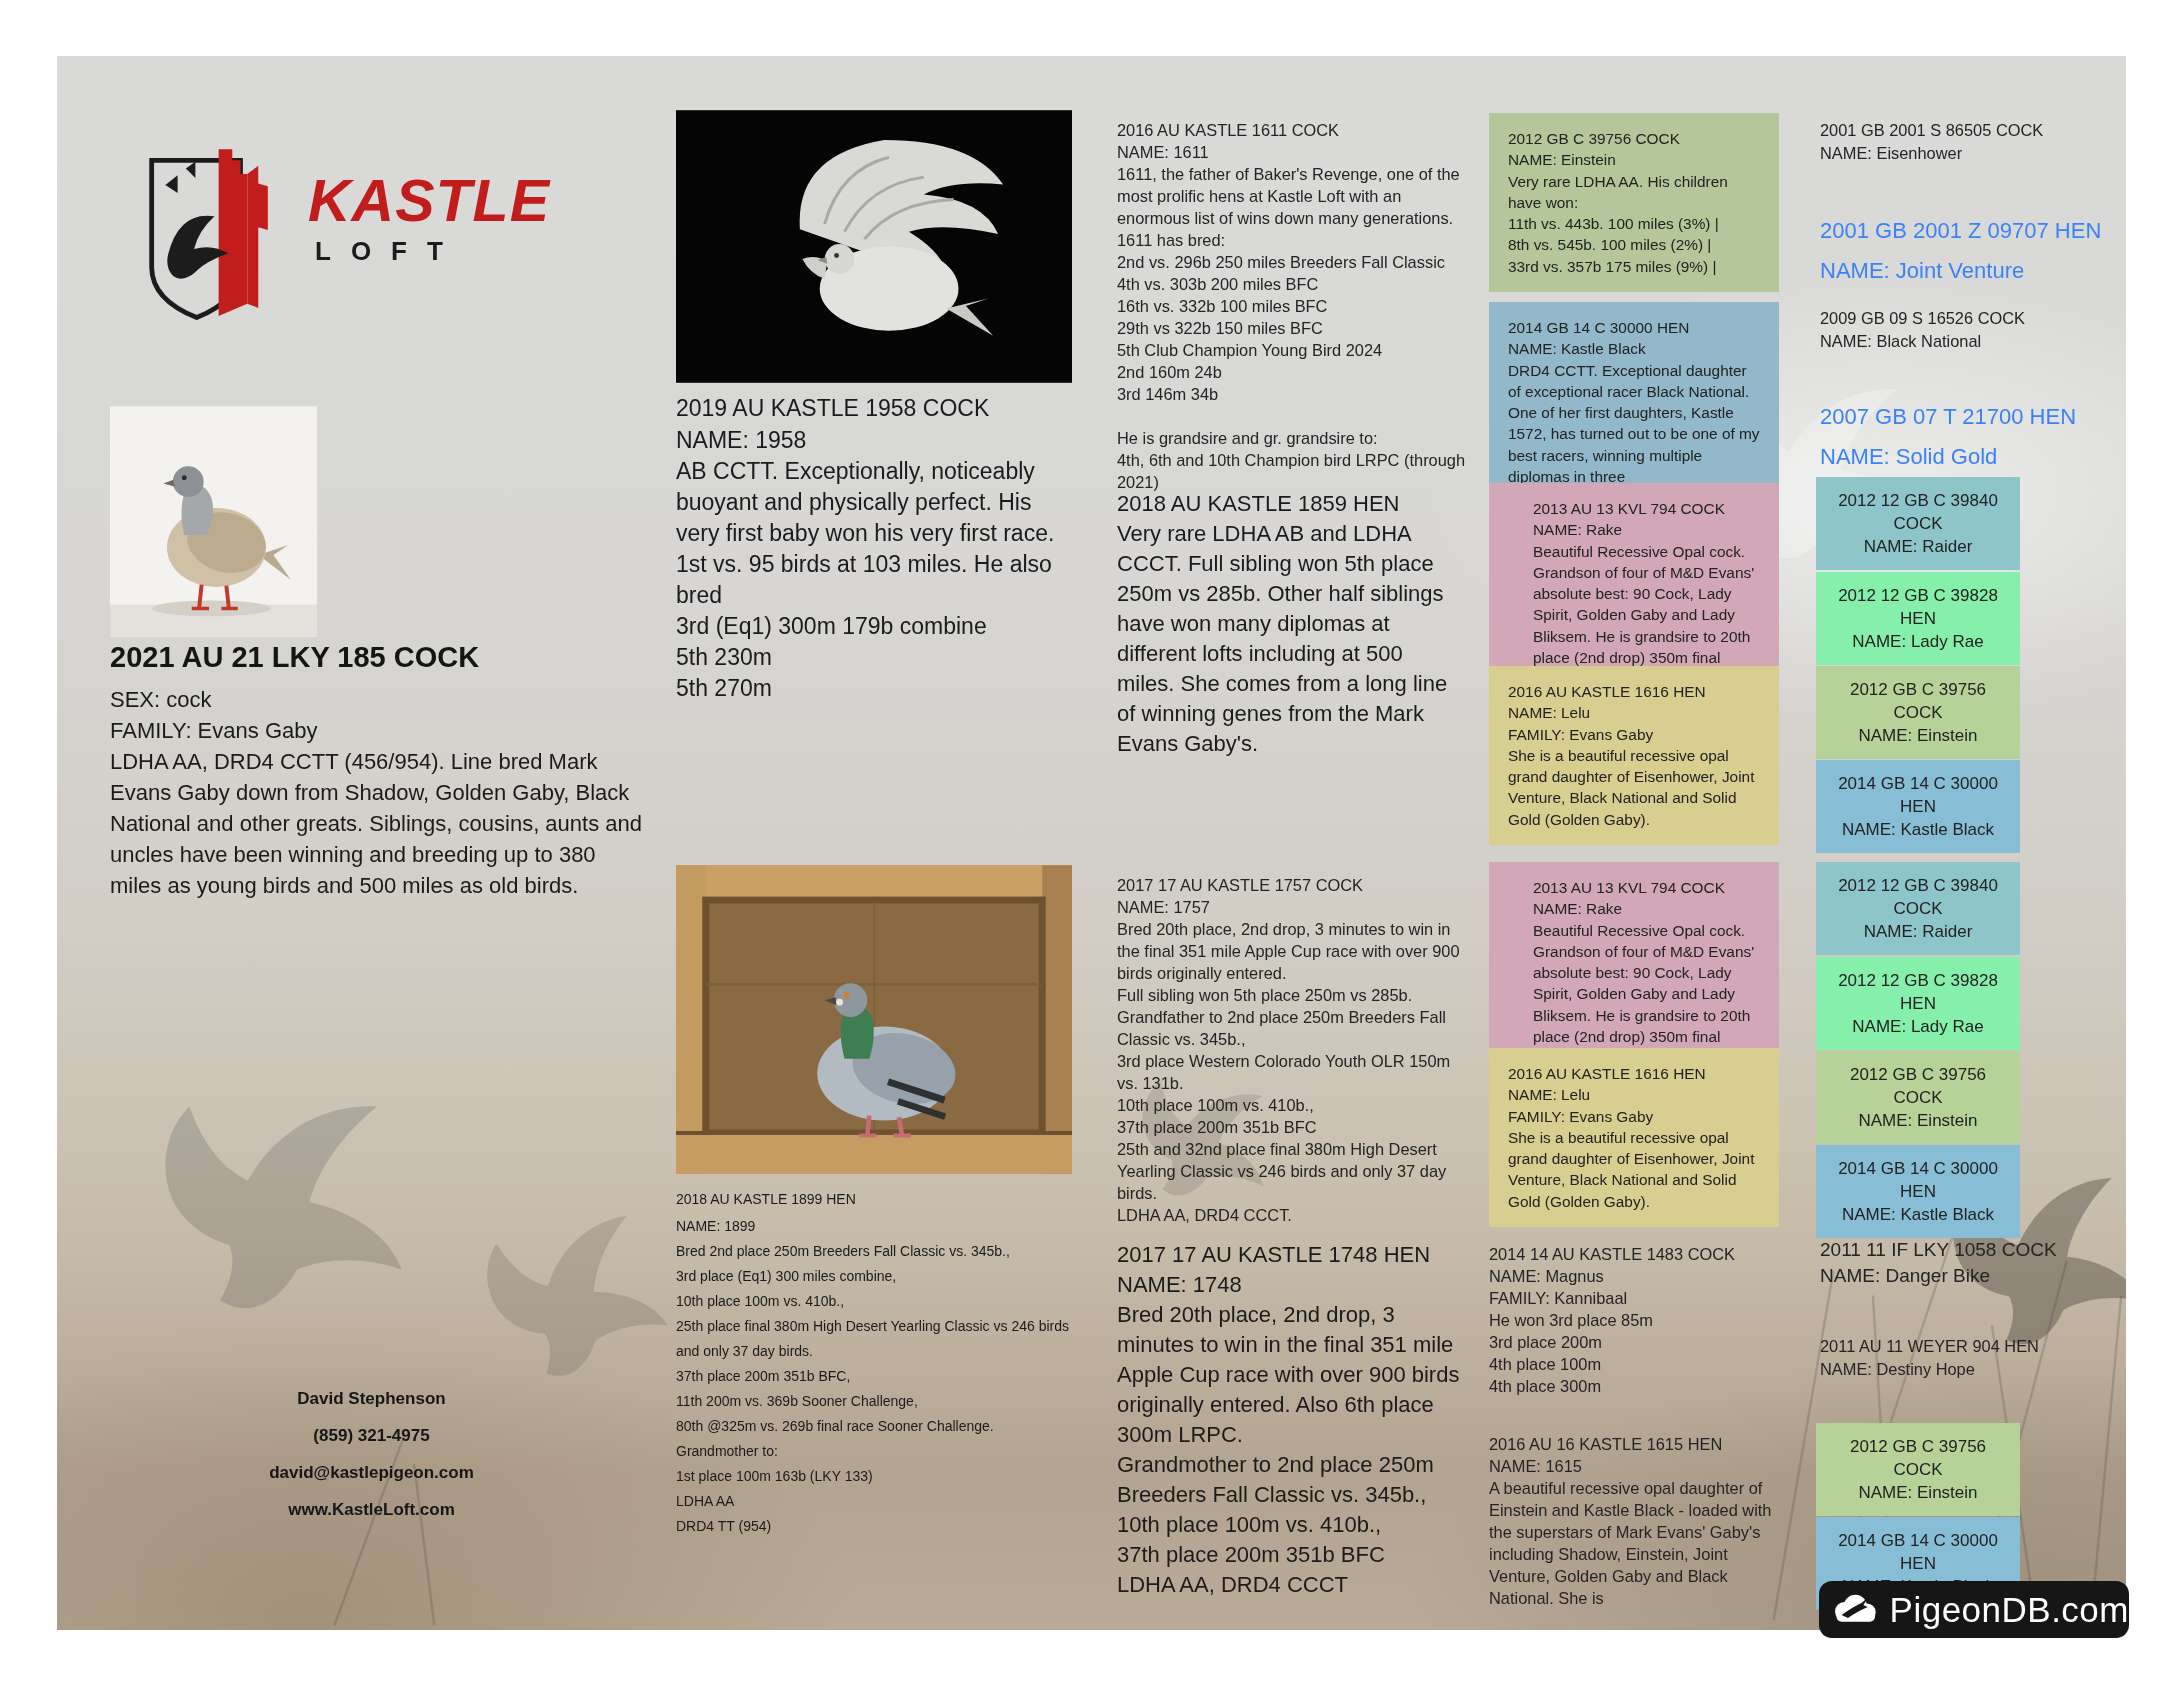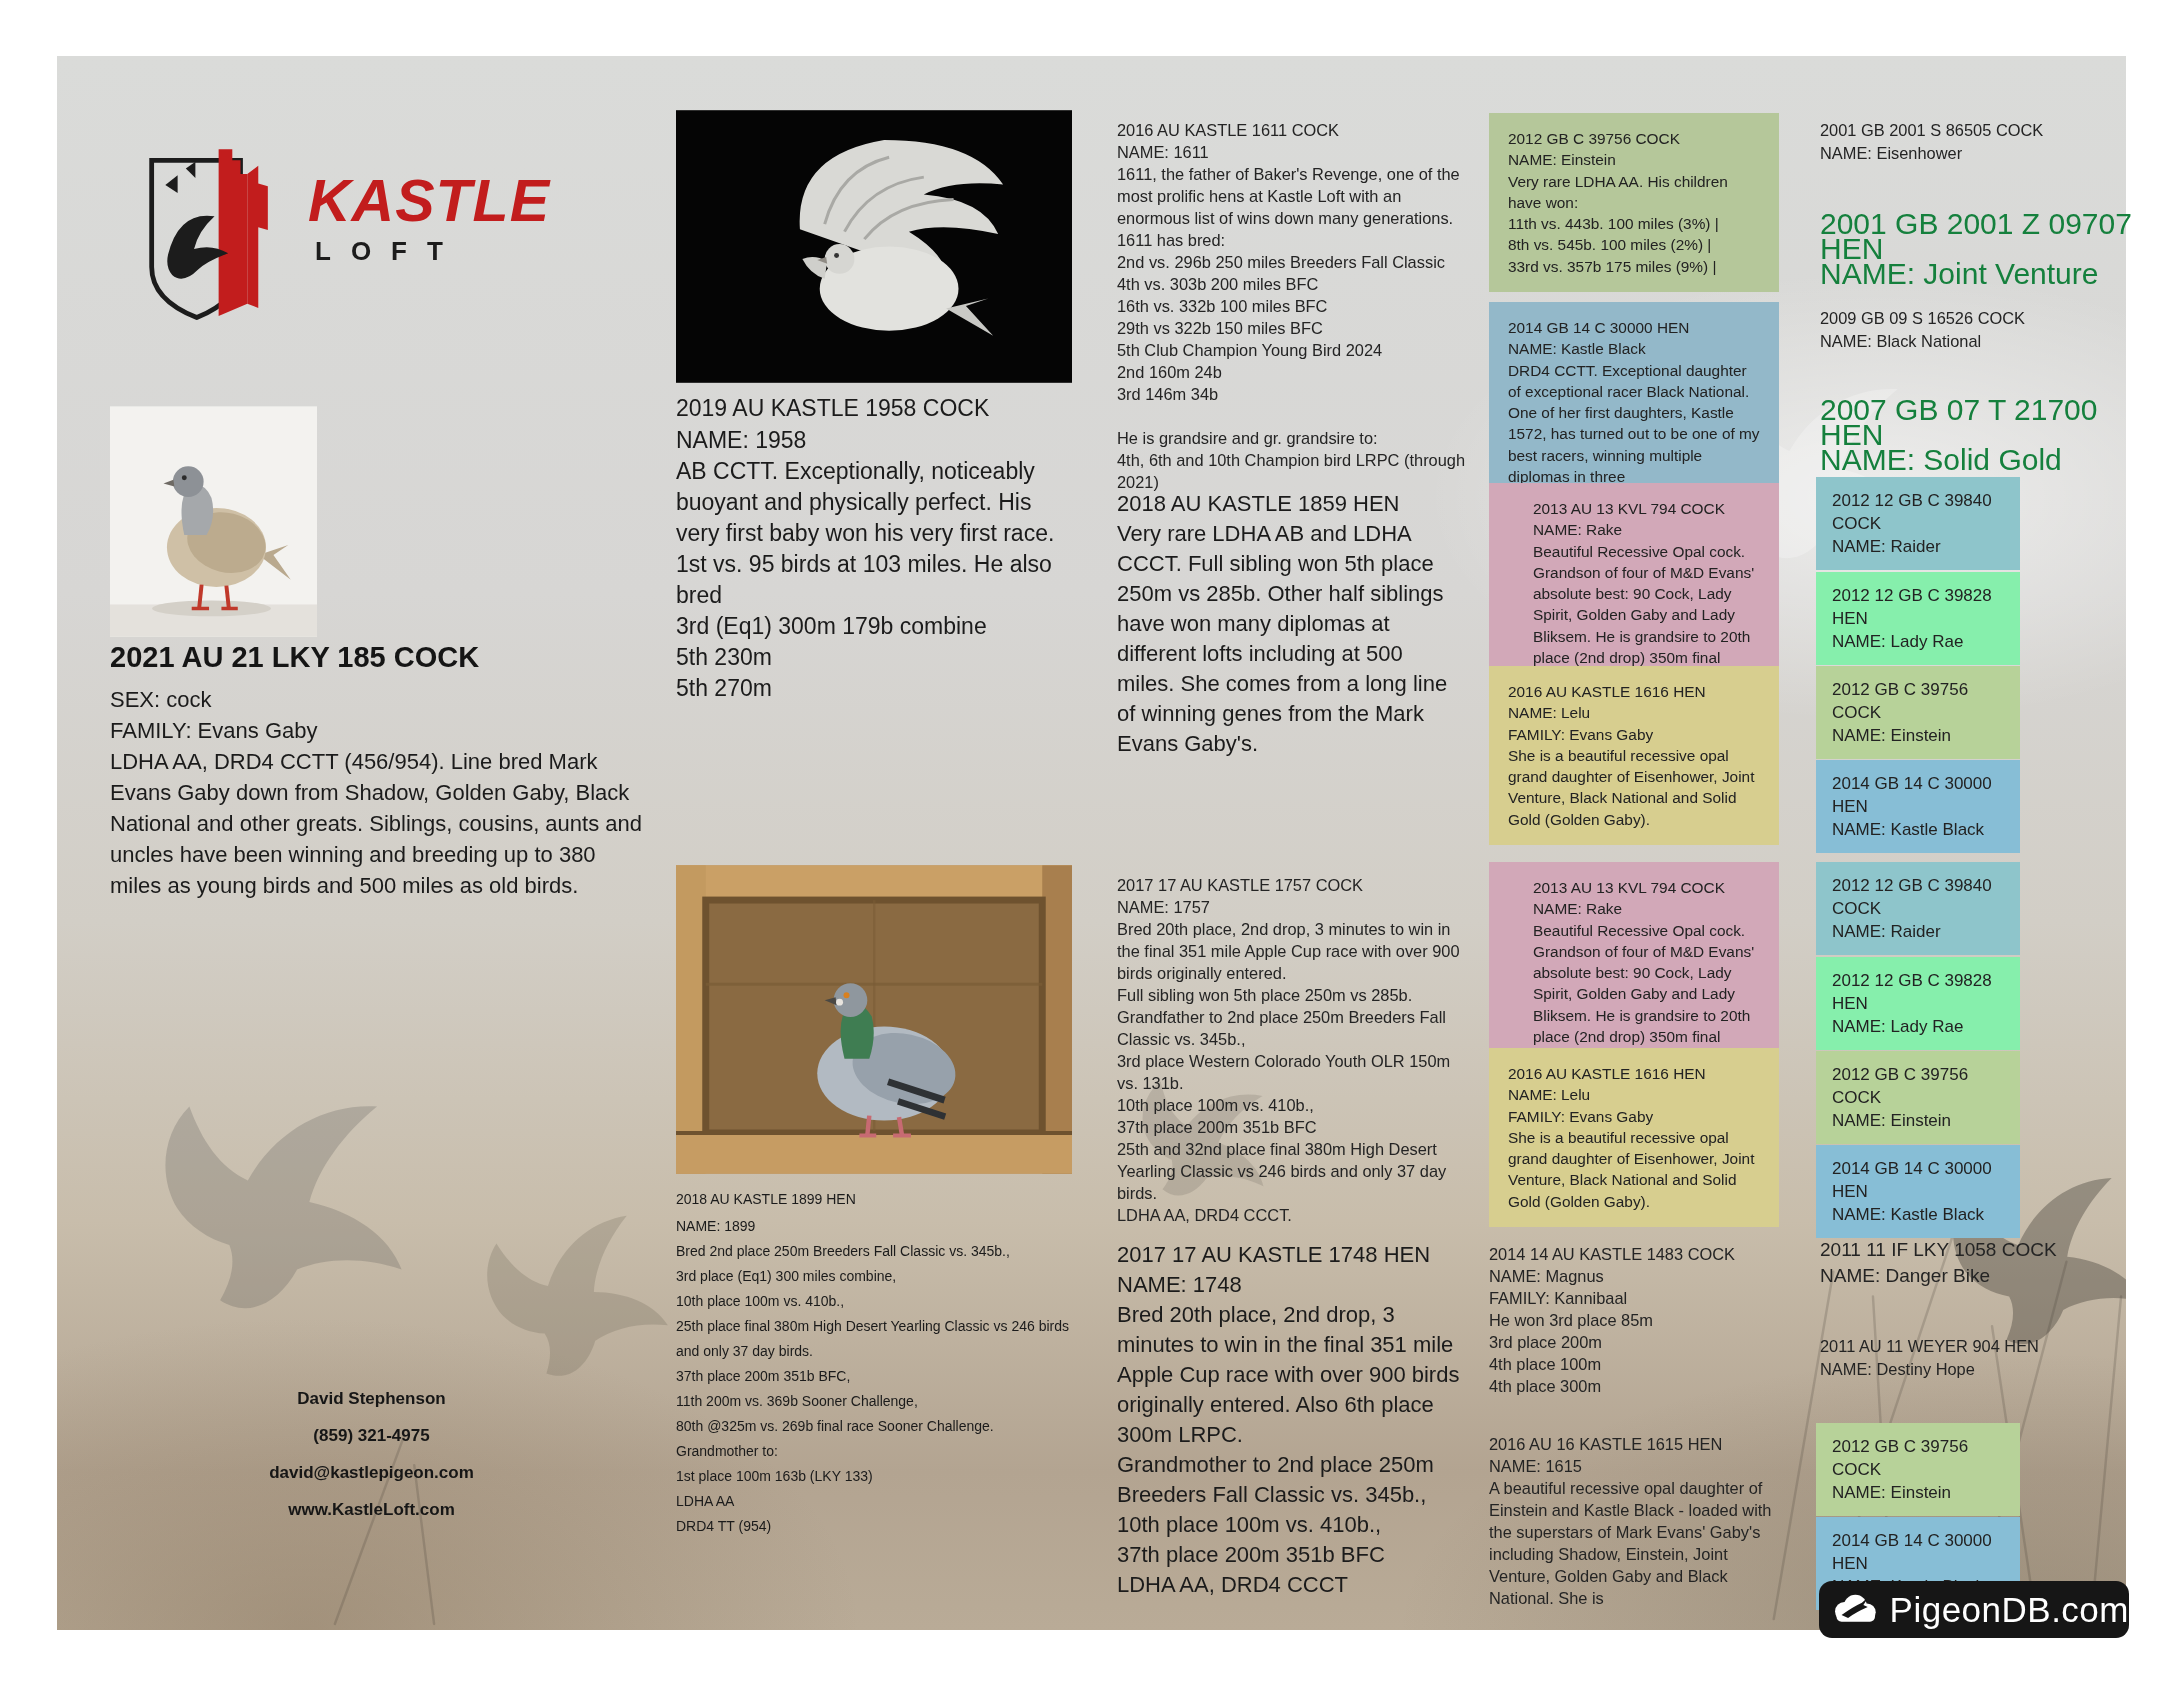--- a/index.html
+++ b/index.html
@@ -14,24 +14,24 @@
   .deco{position:absolute;left:57px;top:56px;pointer-events:none;}
   .abs{position:absolute;}
   .pre{white-space:pre-line;}
   .t-main-title{font-size:29px;font-weight:700;color:#151515;}
   .t-main-body{font-size:22px;line-height:31px;color:#1b1b1b;}
   .t-col2{font-size:23px;line-height:31px;color:#1b1b1b;}
   .t-col2s{font-size:14px;line-height:25px;color:#1b1b1b;}
   .t-small{font-size:16.4px;line-height:22px;color:#242424;}
   .t-large{font-size:22px;line-height:30px;color:#1b1b1b;}
   .gbox{width:290px;padding:15px 19px;box-sizing:border-box;font-size:15.4px;line-height:21.3px;color:#222;}
-  .g5box{width:204px;padding:12px 16px;box-sizing:border-box;font-size:17px;line-height:23px;color:#222;}
+  .g5box{width:204px;padding:12px 16px;box-sizing:border-box;font-size:17px;line-height:23px;color:#222;text-align:center;}
   .g5small{font-size:16.4px;line-height:23px;color:#242424;}
   .g5mid{font-size:19px;line-height:26px;color:#242424;}
-  .g5large{font-size:30px;line-height:25px;color:#15803d;}
+  .g5large{font-size:22px;line-height:40px;color:#3b82f6;}
   .bg-green{background:#b5c79a;}
   .bg-blue{background:#93b8c9;}
   .bg-pink{background:#d2a8b8;padding-left:44px;}
   .bg-yellow{background:#d7ce8f;}
   .bg-teal{background:#8ec5cb;}
   .bg-purple{background:#86efac;}
   .bg-green2{background:#b7d299;}
   .bg-blue2{background:#87bed6;}
   .logo{display:flex;align-items:flex-start;}
   .logo-text{margin-left:6px;padding-top:29px;}

